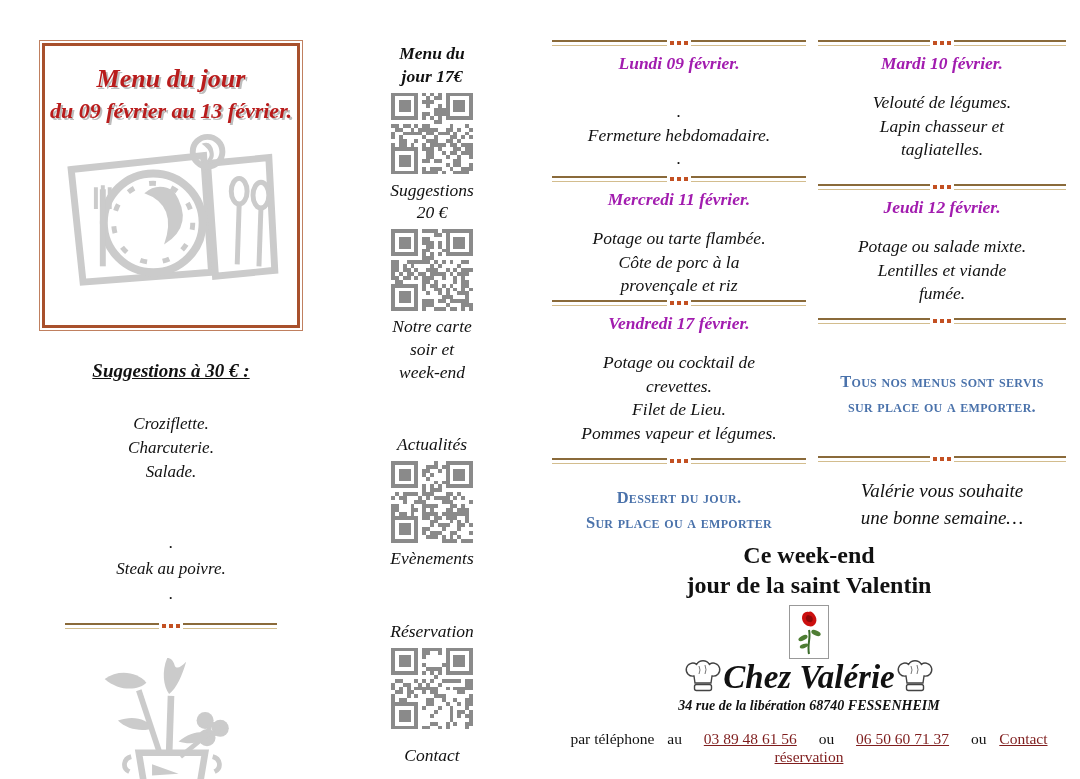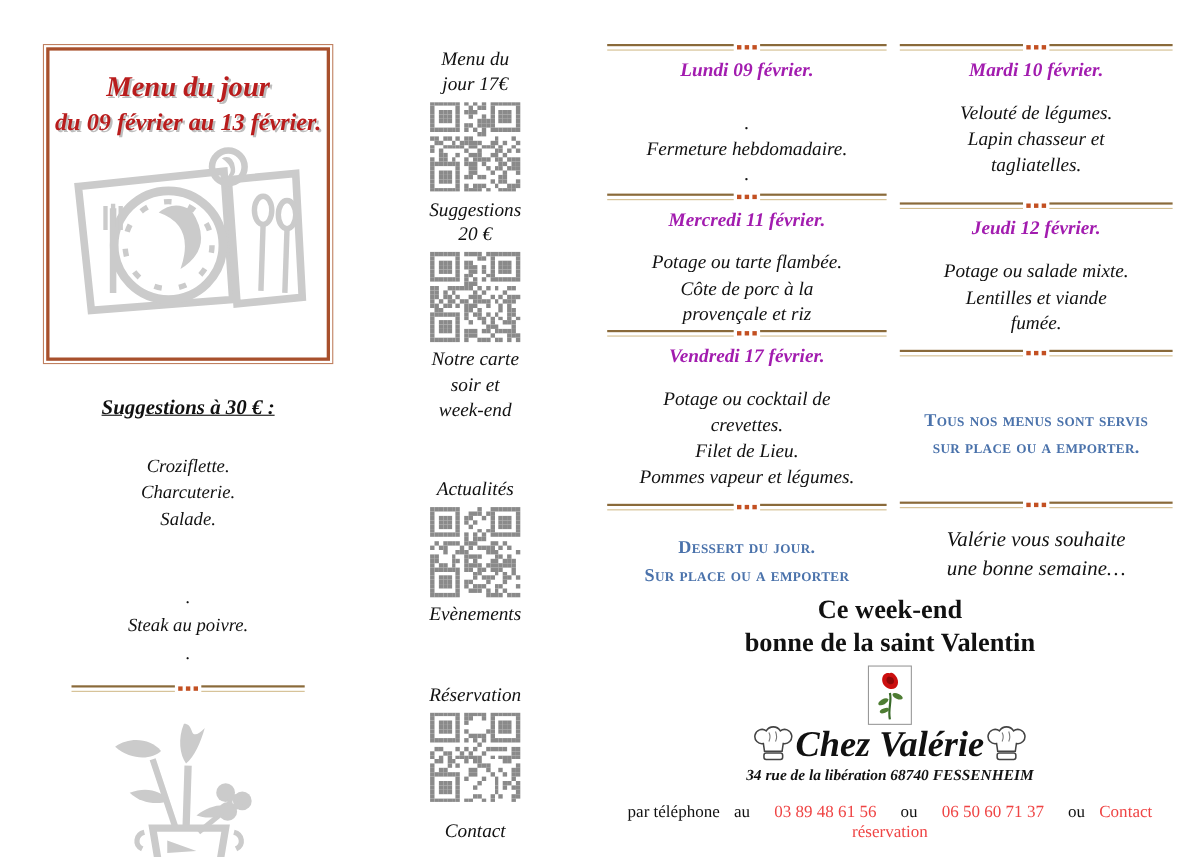--- a/index.html
+++ b/index.html
@@ -2,21 +2,21 @@
 <html><head>
 <meta charset="utf-8">
 <style>
   * { margin:0; padding:0; box-sizing:border-box; }
   html,body { background:#fff; }
   body {
     width:1080px; height:779px; position:relative; overflow:hidden;
     font-family:"Liberation Serif", serif; color:#111;
   }
   .pre { white-space:pre-line; }
-  .b  { font-weight:normal; }
+  .b  { font-weight:bold; }
 
   
   .divider { display:flex; align-items:center; width:100%; }
   .divider::before, .divider::after {
     content:""; flex:1; height:3px;
     border-top:2px solid #8a6a3a; border-bottom:1px solid #d3bd8e;
   }
   .divider .dots { display:flex; gap:3px; margin:0 3px; }
   .divider .dots i { width:4px; height:4px; background:#c35022; display:block; }
 
@@ -62,21 +62,21 @@
 
   .weekend { margin-top:4px; text-align:center; font-weight:bold; font-size:24px; line-height:1.25; }
   .rose-frame { width:40px; height:54px; margin:5px auto 0; border:1px solid #999;
     display:flex; align-items:center; justify-content:center; background:#fff; }
   .name-row { display:flex; align-items:center; justify-content:center; margin-top:0px; }
   .rest-name { font-size:33px; font-weight:bold; font-style:italic; }
   .address { text-align:center; font-size:14px; font-weight:bold; font-style:italic; margin-top:2px; }
 
   .phone-line { margin-top:16px; text-align:center; font-size:15.5px; }
   .phone-line .sp { margin:0 9px; }
-  .link-serif { color:#ef4444; cursor:pointer; }
+  .link-serif { color:#7f1d1d; text-decoration:underline; cursor:pointer; }
 
   
   .clip { stroke:#cbcbcb; fill:none; }
   .clip-fill { fill:#cbcbcb; stroke:none; }
   .flower-wrap { margin-top:12px; }
 </style>
 </head>
 <body>
 
 <div class="left-panel">
@@ -2027,21 +2027,21 @@
               <i></i>
             </span>
           </div>
         <div class="wish pre">Valérie vous souhaite
 une bonne semaine…</div>
       </div>
     </div>
   </div>
 
   <div class="weekend pre">Ce week-end
-bonne de la saint Valentin</div>
+jour de la saint Valentin</div>
 
   <div class="rose-frame">
     <svg width="34" height="48" viewBox="0 0 34 48">
       <path d="M17,46 C15,36 19,30 17,22" stroke="#3a6b2a" stroke-width="2" fill="none"></path>
       <ellipse cx="11" cy="30" rx="5" ry="2.4" fill="#4e7d33" transform="rotate(-28 11 30)"></ellipse>
       <ellipse cx="24" cy="25" rx="5" ry="2.4" fill="#4e7d33" transform="rotate(24 24 25)"></ellipse>
       <ellipse cx="12" cy="38" rx="4.4" ry="2" fill="#4e7d33" transform="rotate(-20 12 38)"></ellipse>
       <path d="M17,4 c-7,-2 -10,8 -3,13 c8,5 14,-4 8,-11 c-2,-2 -3,-3 -5,-2 z" fill="#cc0f0f"></path>
       <path d="M16,7 c-3,1 -3,6 1,7 c4,1 5,-4 2,-6 z" fill="#8f0808"></path>
     </svg>

